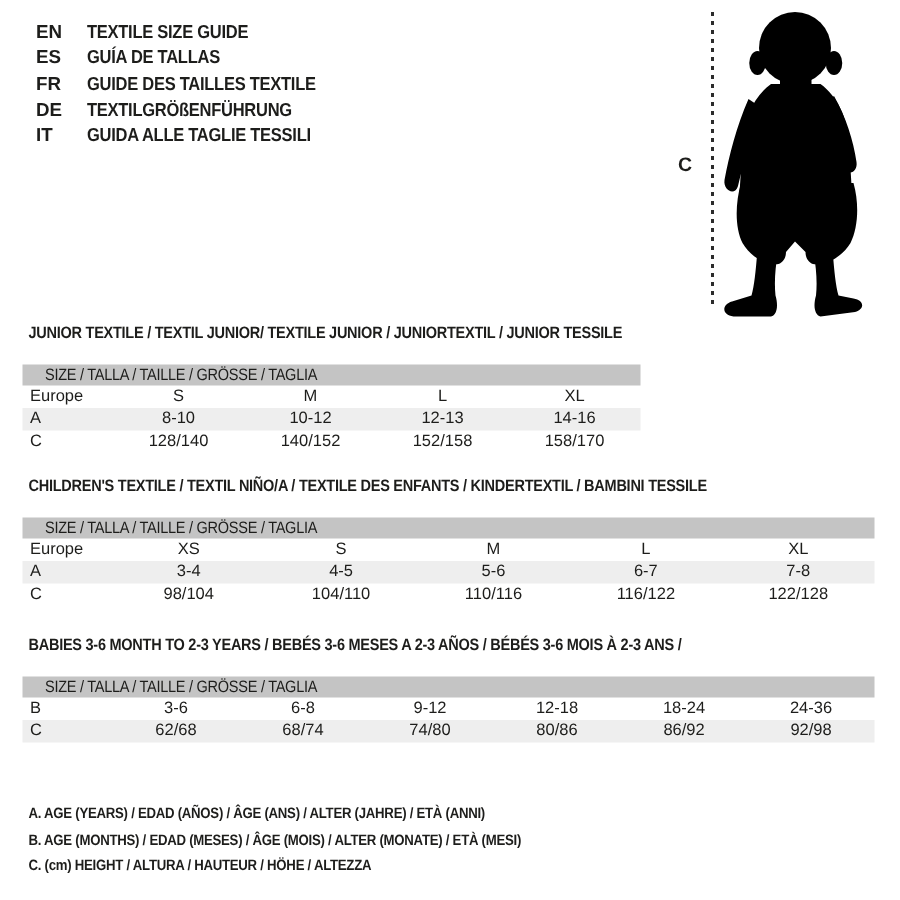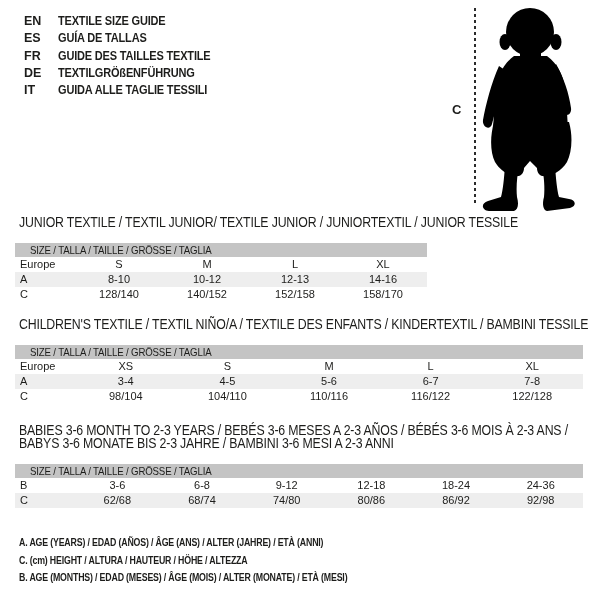--- a/index.html
+++ b/index.html
@@ -22,21 +22,21 @@
     background:repeating-linear-gradient(to bottom,var(--dash-line,#2b2b2b) 0 3px,transparent 3px 6px)}
   .fig-label{position:absolute;left:452px;top:102px;font-size:13px;font-weight:600}
   .baby{position:absolute;left:478px;top:4px;width:105px;height:210px}
   .baby circle,.baby ellipse,.baby path{fill:var(--silhouette,#000)}
 
   
   .size-table{position:absolute;left:15px}
   .t1{top:216px;width:412px}
   .t2{top:318px;width:568px}
   .t3{top:424px;width:568px}
-  .t-title{margin:0;padding-left:4px;font-size:14px;font-weight:normal;line-height:13px}
+  .t-title{margin:0;padding-left:4px;font-size:11px;font-weight:bold;line-height:13px}
   .t-bar{height:14px;line-height:14.5px;margin-top:14px;padding-left:15px;
          background:var(--header-bar-bg,#c4c4c4);font-size:11px}
   .t-row{display:flex;height:15px;line-height:15.5px;font-size:11px}
   .t-row:nth-child(even){background:var(--row-alt-bg,#eeeeee)}
   .lbl{width:55px;padding-left:5px}
   .cell{flex:1;text-align:center}
 
   
   .notes{position:absolute;left:15px;top:534px}
   .note-line{height:17.6px;line-height:17.6px;font-size:10px;font-weight:bold;padding-left:4px}
@@ -138,21 +138,20 @@
         <span class="cell">104/110</span>
         <span class="cell">110/116</span>
         <span class="cell">116/122</span>
         <span class="cell">122/128</span>
       </div>
     </div>
   </section>
 
   <section class="size-table t3">
     <h2 class="t-title"><span class="cond">BABIES 3-6 MONTH TO 2-3 YEARS / BEBÉS 3-6 MESES A 2-3 AÑOS / BÉBÉS 3-6 MOIS À 2-3 ANS /</span></h2>
-    <h2 class="t-title"><span class="cond">BABYS 3-6 MONATE BIS 2-3 JAHRE / BAMBINI 3-6 MESI A 2-3 ANNI</span></h2>
     <div class="t-bar"><span class="cond">SIZE / TALLA / TAILLE / GRÖSSE / TAGLIA</span></div>
     <div class="t-rows">
       <div class="t-row">
         <span class="lbl">B</span>
         <span class="cell">3-6</span>
         <span class="cell">6-8</span>
         <span class="cell">9-12</span>
         <span class="cell">12-18</span>
         <span class="cell">18-24</span>
         <span class="cell">24-36</span>
@@ -164,17 +163,17 @@
         <span class="cell">74/80</span>
         <span class="cell">80/86</span>
         <span class="cell">86/92</span>
         <span class="cell">92/98</span>
       </div>
     </div>
   </section>
 
   <div class="notes">
     <div class="note-line"><span class="cond">A. AGE (YEARS) / EDAD (AÑOS) / ÂGE (ANS) / ALTER (JAHRE) / ETÀ (ANNI)</span></div>
+    <div class="note-line"><span class="cond">B. AGE (MONTHS) / EDAD (MESES) / ÂGE (MOIS) / ALTER (MONATE) / ETÀ (MESI)</span></div>
     <div class="note-line"><span class="cond">C. (cm) HEIGHT / ALTURA / HAUTEUR / HÖHE / ALTEZZA</span></div>
-    <div class="note-line"><span class="cond">B. AGE (MONTHS) / EDAD (MESES) / ÂGE (MOIS) / ALTER (MONATE) / ETÀ (MESI)</span></div>
   </div>
 
 </div>
 
 </body></html>

